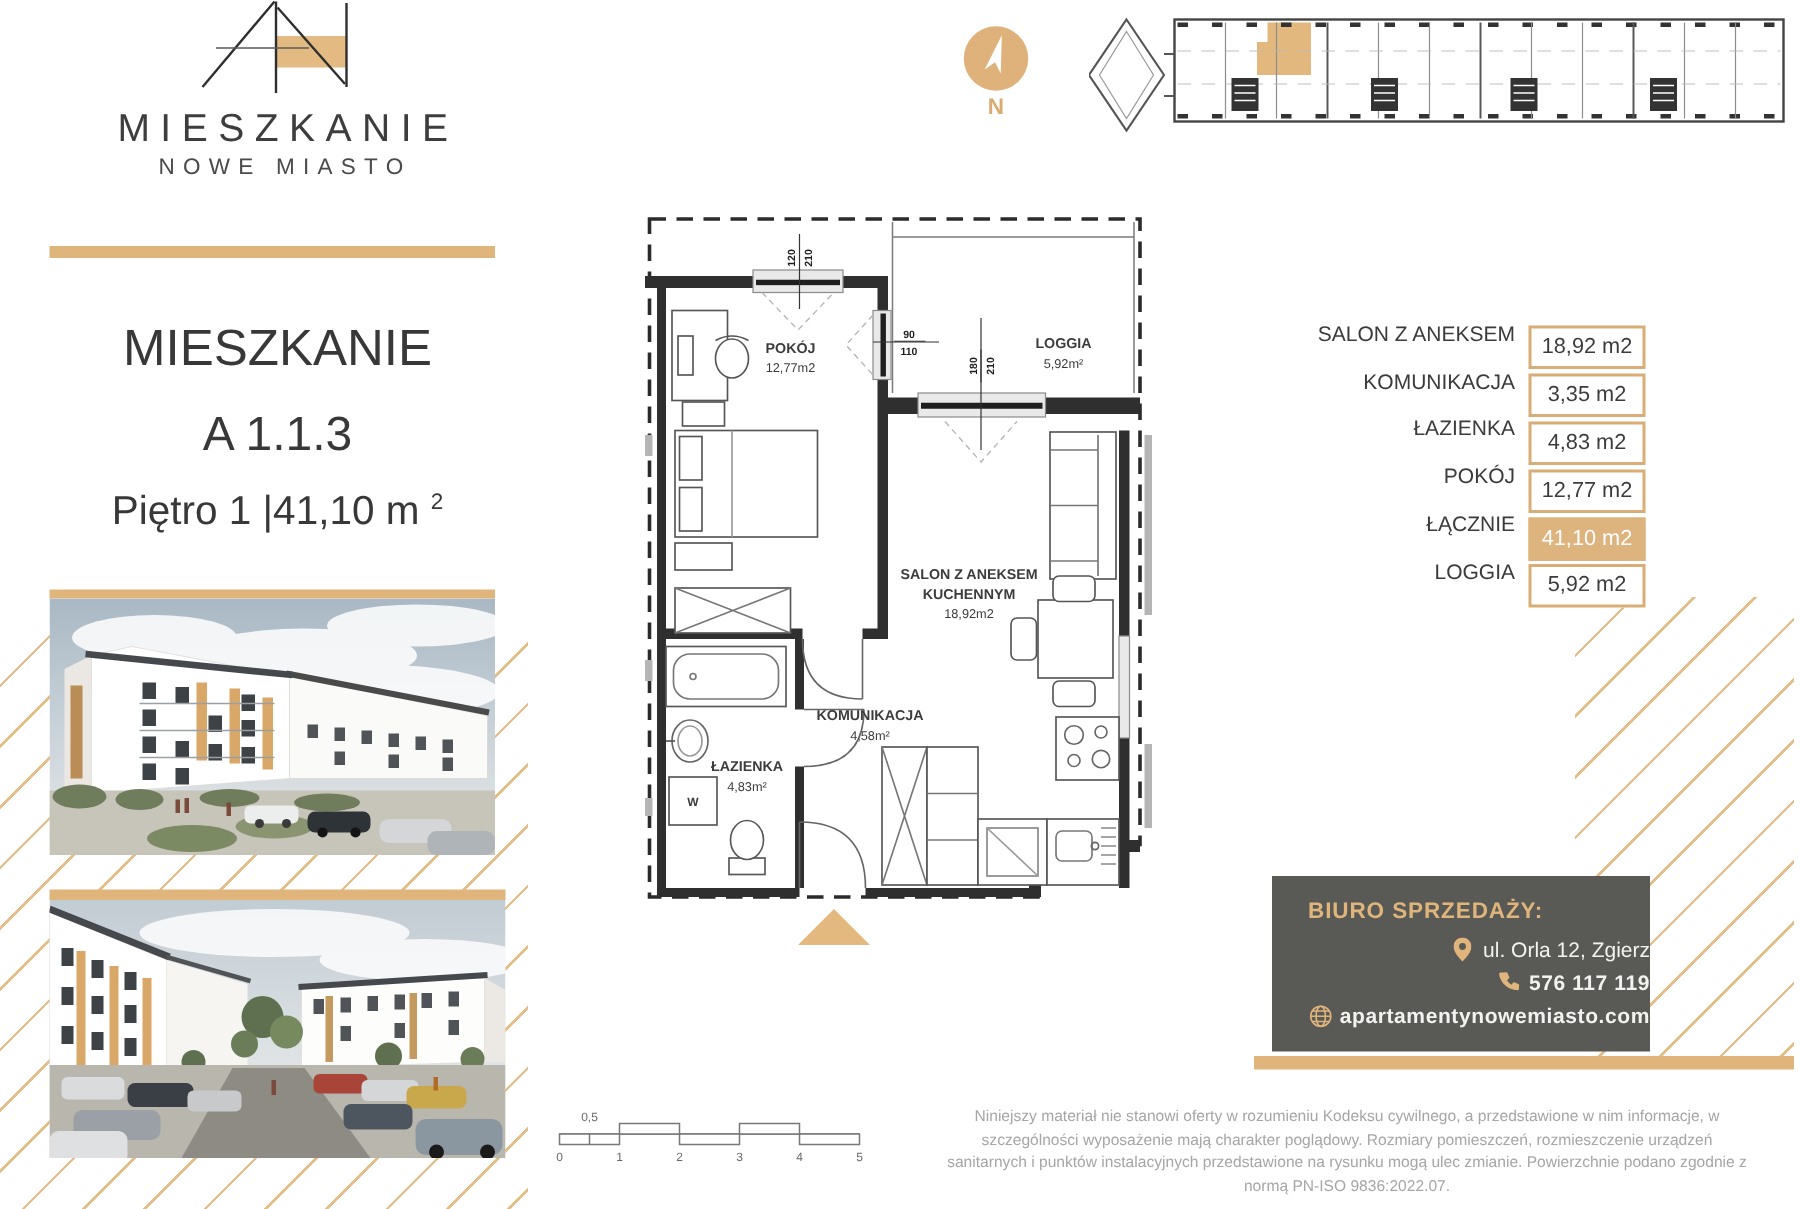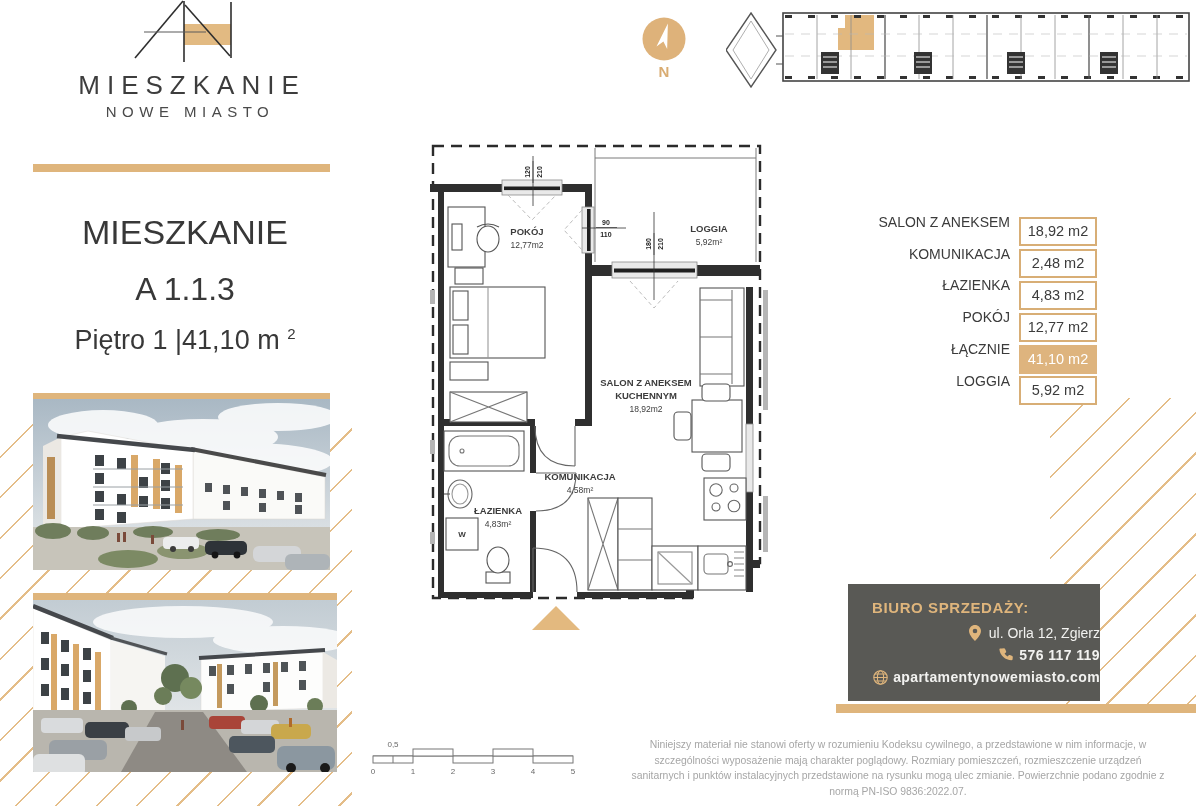--- a/index.html
+++ b/index.html
@@ -447,21 +447,21 @@
     <path d="M126,466 L150,490 L102,490 Z" fill="#E3B97F"></path>
   </svg>
 
   <div class="abs area-table">
     <div class="area-row">
       <span class="area-label">SALON Z ANEKSEM</span>
       <span class="area-value">18,92 m2</span>
     </div>
     <div class="area-row">
       <span class="area-label">KOMUNIKACJA</span>
-      <span class="area-value">2,48 m2</span>
+      <span class="area-value">3,35 m2</span>
     </div>
     <div class="area-row">
       <span class="area-label">ŁAZIENKA</span>
       <span class="area-value">4,83 m2</span>
     </div>
     <div class="area-row">
       <span class="area-label">POKÓJ</span>
       <span class="area-value">12,77 m2</span>
     </div>
     <div class="area-row hl">

